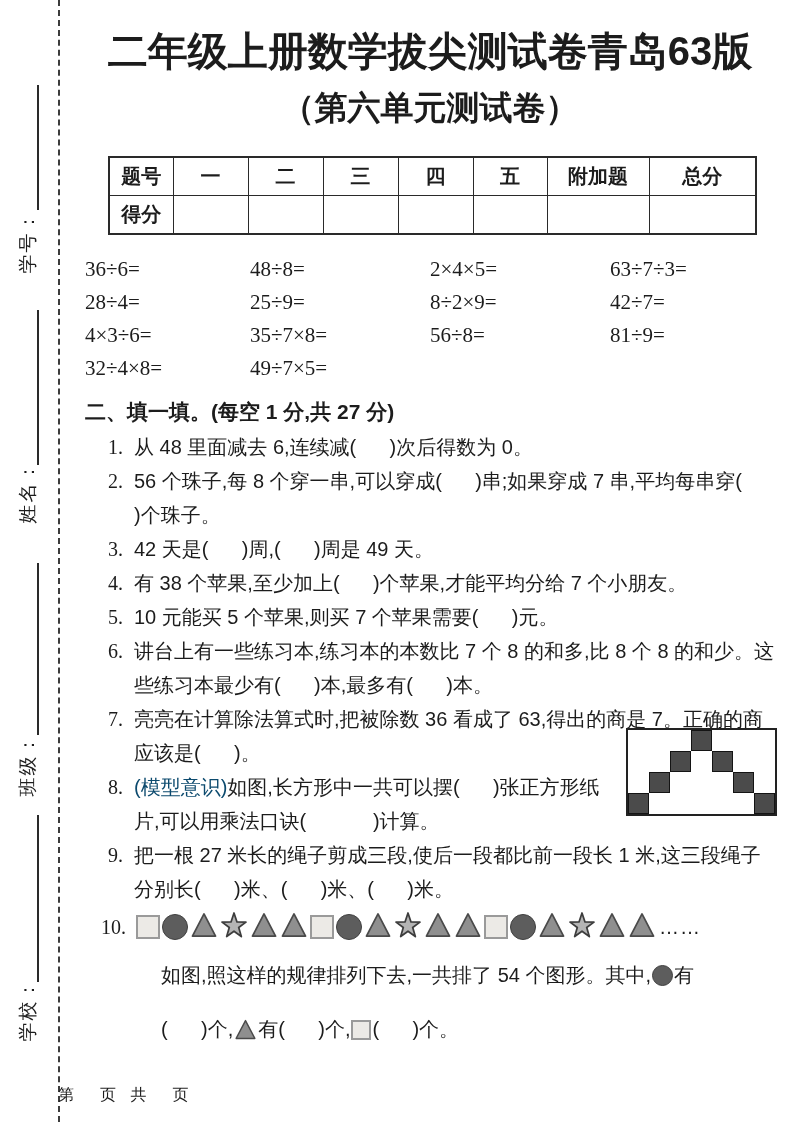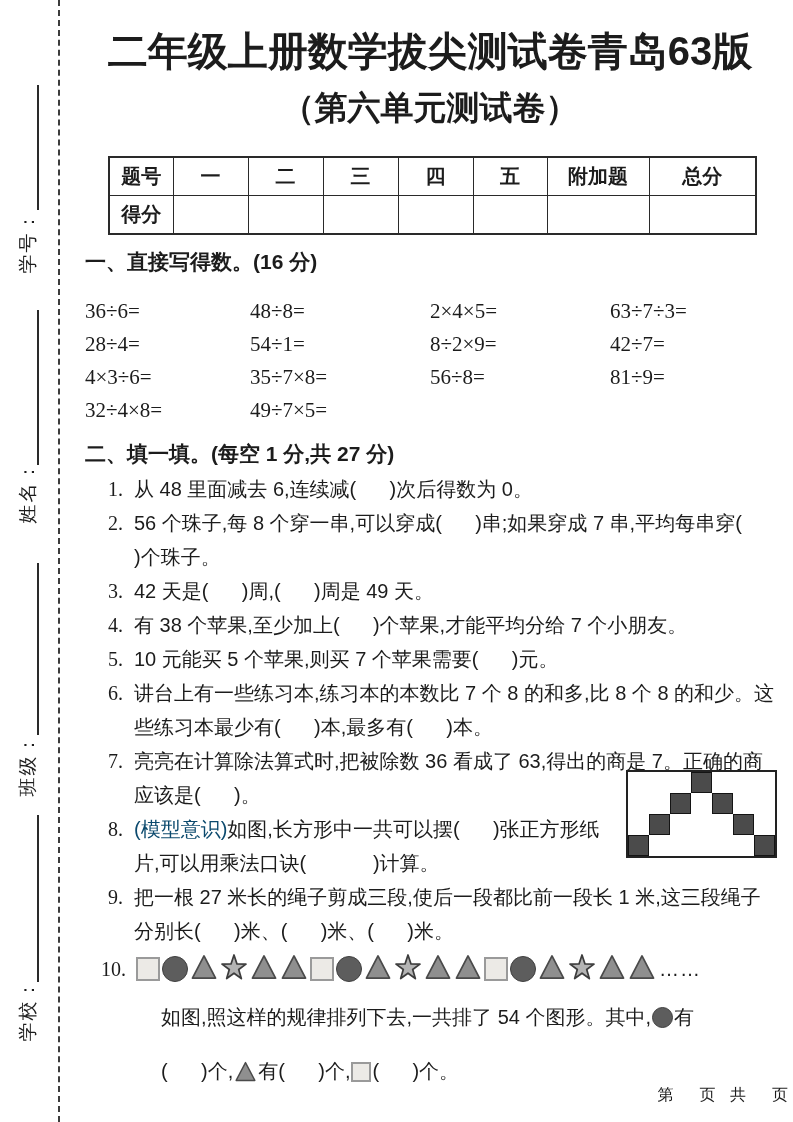--- a/index.html
+++ b/index.html
@@ -41,21 +41,21 @@
   .figure8 .dark{border:1px solid #141414;}
   
   .q10-row{display:flex;align-items:center;margin-left:16px;height:42px;}
   .q10-row .num{flex:none;width:34px;font-size:20px;font-family:"Liberation Serif","DejaVu Serif",serif;}
   .shapes{display:flex;align-items:center;}
   .dots{font-size:20px;letter-spacing:1px;margin-left:2px;}
   .q10-tail{margin-left:76px;font-size:20px;line-height:54px;white-space:pre-wrap;}
   .q10-tail .inline-icon{display:inline-block;vertical-align:-4px;margin:0 1px;}
   .shp{display:inline-block;box-sizing:border-box;}
   
-  .footer{position:absolute;left:58px;right:0;bottom:16px;text-align:right;
+  .footer{position:absolute;left:58px;right:0;bottom:16px;text-align:left;
     font-size:16px;letter-spacing:5px;}
 </style>
 </head>
 <body>
 
 <div class="seal-strip">
   <div id="sidebar-slots">
       <div class="writing-line" style="top: 85px; height: 125px;"></div>
       <div class="margin-label" style="top: 229px;">学号：</div>
       <div class="writing-line" style="top: 310px; height: 155px;"></div>
@@ -100,28 +100,27 @@
           <td></td>
           <td></td>
           <td></td>
           <td></td>
           <td></td>
           <td></td>
         </tr>
   </tbody>
     </table>
 
-  <div class="sec-heading">一、直接写得数。(16 分)</div>
   <div class="arith" id="arith-grid">
       <div class="prob">36÷6=</div>
       <div class="prob">48÷8=</div>
       <div class="prob">2×4×5=</div>
       <div class="prob">63÷7÷3=</div>
       <div class="prob">28÷4=</div>
-      <div class="prob">54÷1=</div>
+      <div class="prob">25÷9=</div>
       <div class="prob">8÷2×9=</div>
       <div class="prob">42÷7=</div>
       <div class="prob">4×3÷6=</div>
       <div class="prob">35÷7×8=</div>
       <div class="prob">56÷8=</div>
       <div class="prob">81÷9=</div>
       <div class="prob">32÷4×8=</div>
       <div class="prob">49÷7×5=</div>
     </div>
 

